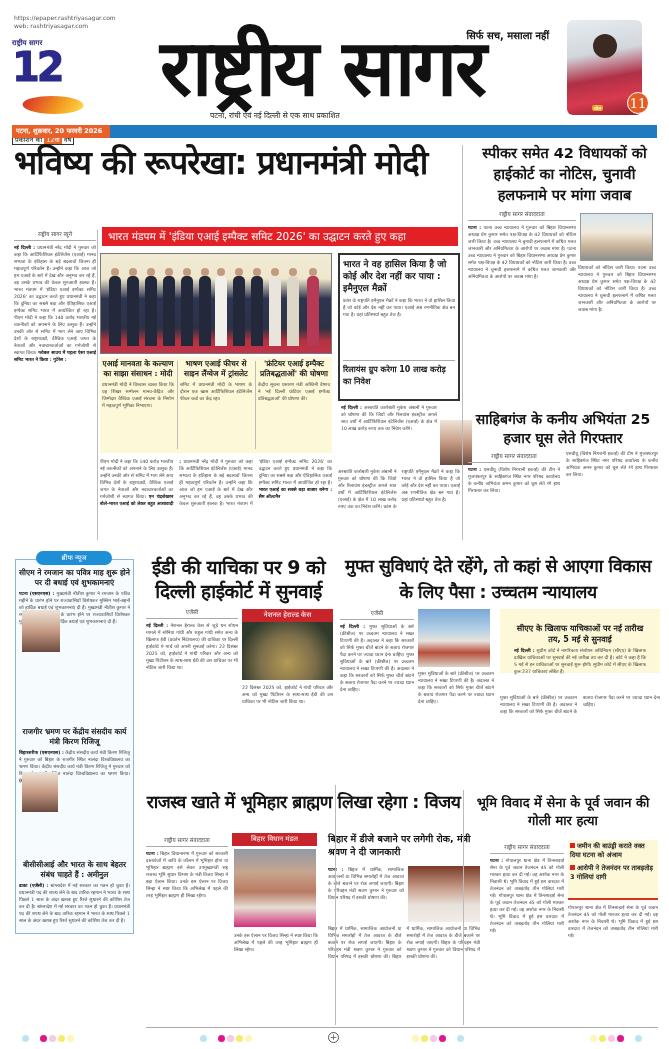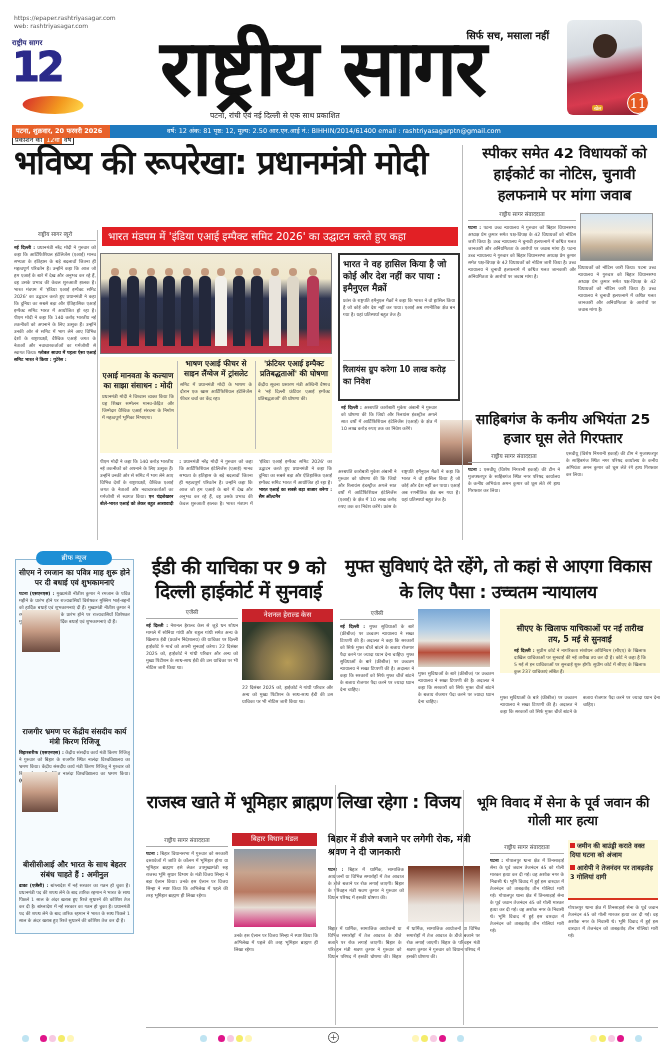--- a/index.html
+++ b/index.html
@@ -117,21 +117,20 @@
 <div class="abs subline">पटना, रांची एवं नई दिल्ली से एक साथ प्रकाशित</div>
 
 <div class="abs promo-img">
     <div class="head"></div>
   </div>
 <div class="abs" style="left:592px;top:105px;font-size:5px;color:#fff;background:#e8a22a;padding:0 2px;border-radius:2px;">खेल</div>
 <div class="abs promo-badge">11</div>
 
 <div class="abs infobar">
   <div class="date">पटना, शुक्रवार, 20 फरवरी 2026</div>
-  <div class="meta">वर्ष: 12   अंक: 81   पृष्ठ: 12, मूल्य: 2.50   आर.एन.आई नं.: BIHHIN/2014/61400   email : rashtriyasagarptn@gmail.com</div>
 </div>
 
 <div class="abs hl main-hl">
   <div>भविष्य की रूपरेखा: प्रधानमंत्री मोदी</div>
 </div>
 
 <div class="abs" style="left:14px;top:230px;width:82px;">
   <div class="byline">राष्ट्रीय सागर ब्यूरो</div>
   <div class="body-text" style="margin-top:3px;height:270px;overflow:hidden;">
     <b>नई दिल्ली :</b>
@@ -152,21 +151,21 @@
     <div class="p" style="left:98px"></div>
   <div class="p" style="left:114px;background:#f2f0ea"></div>
     <div class="p" style="left:132px"></div>
     <div class="p" style="left:150px"></div>
   <div class="p" style="left:168px;background:#e9e4dc"></div>
     <div class="p" style="left:186px;background:#ded7c8"></div>
     <div class="p" style="left:206px;background:#b63a56"></div>
 </div>
 
 <div class="abs yellow-box" style="left:100px;top:357px;width:232px;height:96px;">
-  <div class="abs" style="left:2px;top:2px;width:72px;margin-top:12px;">
+  <div class="abs" style="left:2px;top:2px;width:72px;">
     <div class="sub-hl">एआई मानवता के कल्याण का साझा संसाधन : मोदी</div>
     <div class="body-text" style="margin-top:2px;height:60px;overflow:hidden;">प्रधानमंत्री मोदी ने विश्वास व्यक्त किया कि यह शिखर सम्मेलन मानव-केंद्रित और जिम्मेदार वैश्विक एआई संरचना के निर्माण में महत्वपूर्ण भूमिका निभाएगा।</div>
   </div>
   <div class="abs vrule" style="left:77px;top:4px;height:88px;"></div>
   <div class="abs" style="left:80px;top:2px;width:72px;">
     <div class="sub-hl">भाषण एआई फीचर से साइन लैंग्वेज में ट्रांसलेट</div>
     <div class="body-text" style="margin-top:2px;height:60px;overflow:hidden;">समिट में प्रधानमंत्री मोदी के भाषण के दौरान एक खास आर्टिफिशियल इंटेलिजेंस फीचर चर्चा का केंद्र रहा।</div>
   </div>
   <div class="abs vrule" style="left:155px;top:4px;height:88px;"></div>
   <div class="abs" style="left:158px;top:2px;width:72px;">

